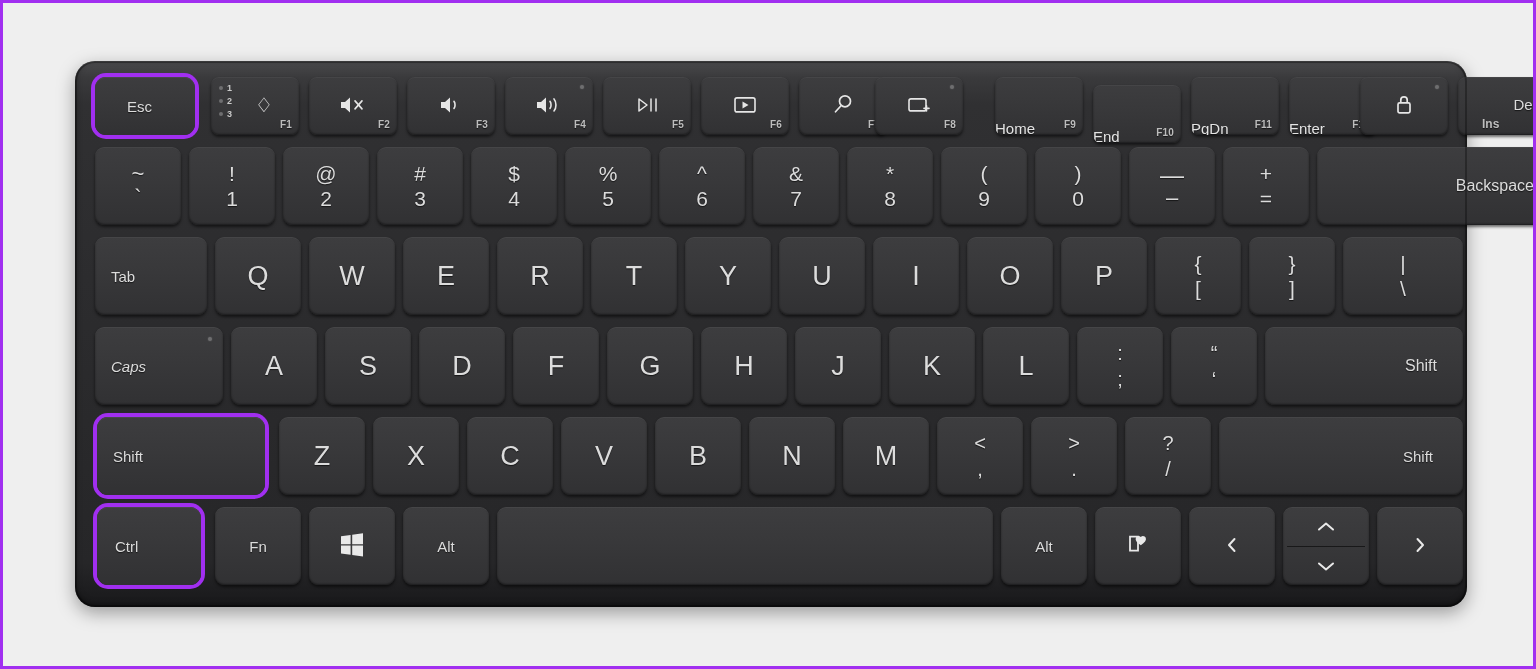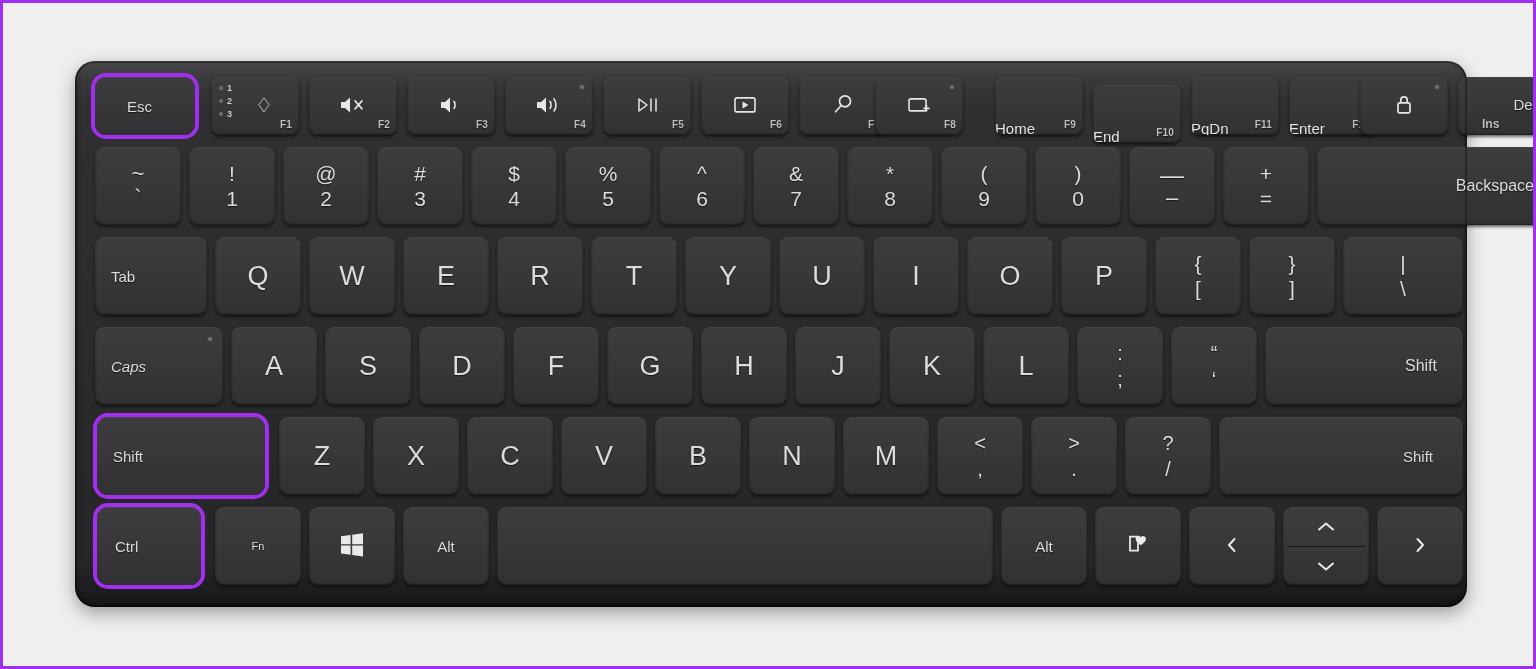--- a/index.html
+++ b/index.html
@@ -543,21 +543,21 @@
         <div class="key" style="left:1128px; top:344px; width:244px; height:78px;">
           <span class="lbl wordright" style="right:30px;">Shift</span>
         </div>
       </div>
 
       <div class="krow">
         <div class="key hl" style="left:6px; top:434px; width:104px; height:78px;">
           <span class="lbl wordleft" style="left:18px;">Ctrl</span>
         </div>
         <div class="key" style="left:124px; top:434px; width:86px; height:78px;">
-          <span class="lbl center" style="font-size:11px;text-align:center;">Fn</span>
+          <span class="lbl center" style="font-size:15px;text-align:center;">Fn</span>
         </div>
         <div class="key" style="left:218px; top:434px; width:86px; height:78px;">
           <div class="gwrap">
             <svg class="glyph" width="26" height="26" viewBox="0 0 26 26" fill="#e9e9e9">
               <path d="M2 4.6l9.6-1.3v9.2H2z"></path>
               <path d="M13.2 3.1L24 1.6v10.9H13.2z"></path>
               <path d="M2 13.9h9.6v9.2L2 21.8z"></path>
               <path d="M13.2 13.9H24v10.9l-10.8-1.5z"></path>
             </svg>
           </div>

